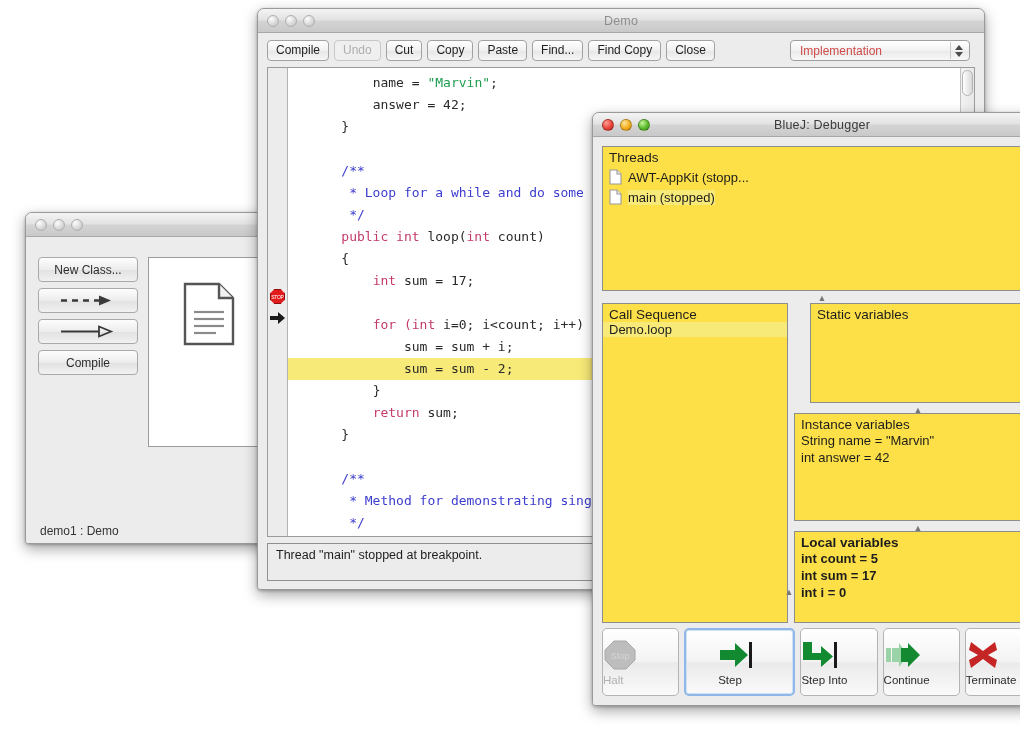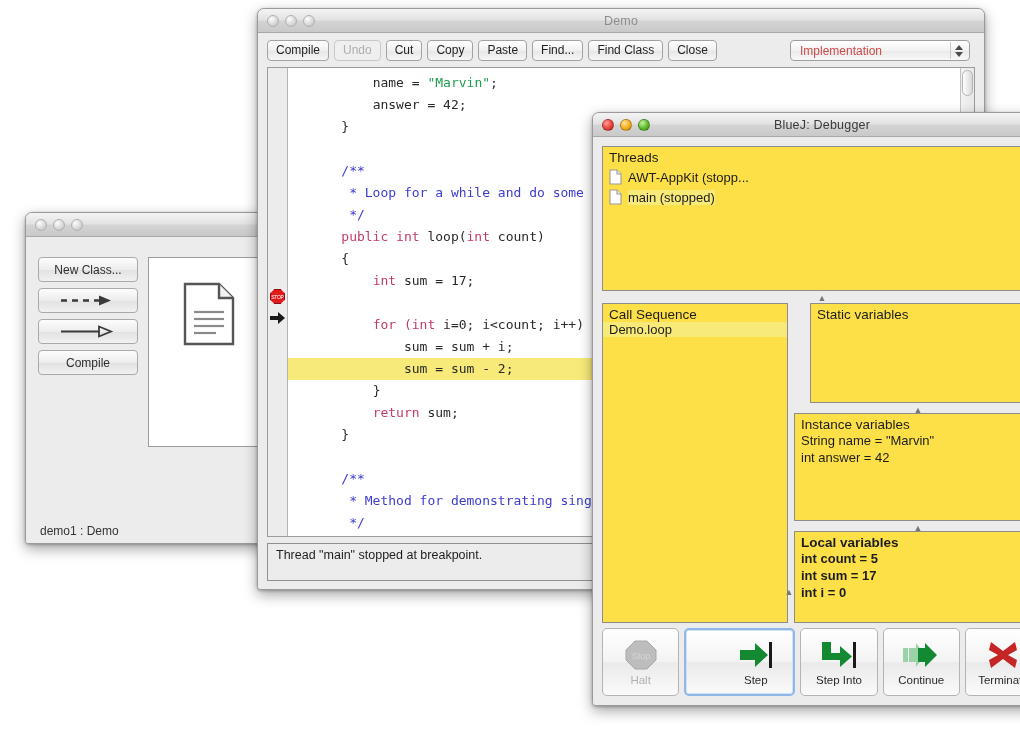--- a/index.html
+++ b/index.html
@@ -181,21 +181,21 @@
   .dbg-local    { position:absolute; left:201px; top:394px; right:9px; bottom:82px;font-weight:bold; }
   .varline { font-size: 13px; color:#1d1d1d; padding: 1px 6px; }
 
   .dbg-buttons {
     position:absolute; left:9px; right:9px; bottom:9px; height:68px;
     display:flex; gap:5px; align-items:stretch;
   }
   .dbg-btn {
     flex:1; border:1px solid #b4b4b4; border-radius:5px;
     background: linear-gradient(to bottom,#ffffff,#f3f3f3 50%,#eaeaea 51%,#fafafa);
-    display:flex; flex-direction:column; align-items:center; justify-content:center; gap:3px;
+    display:flex; flex-direction:column; align-items:flex-start; justify-content:center; gap:3px;
     font-size: 11.5px; color:#2a2a2a;
   }
   .dbg-btn.focused { border:2px solid #8fb8e8; box-shadow: 0 0 0 1px #cfe1f6 inset; padding-left: 32px; }
   .dbg-btn.disabled { color:#b1b1b1; }
   .grow-handle {
     position:absolute; right:2px; bottom:2px; width:13px; height:13px;
     background: repeating-linear-gradient(135deg,#b6b6b6 0 1px, transparent 1px 4px);
     opacity:.75;
   }
 </style>
@@ -275,21 +275,21 @@
     </div>
 
     <div class="body">
       <div class="ed-toolbar">
         <div class="ed-btn">Compile</div>
         <div class="ed-btn disabled">Undo</div>
         <div class="ed-btn">Cut</div>
         <div class="ed-btn">Copy</div>
         <div class="ed-btn">Paste</div>
         <div class="ed-btn">Find...</div>
-        <div class="ed-btn">Find Class</div>
+        <div class="ed-btn">Find Copy</div>
         <div class="ed-btn">Close</div>
 
         <div class="ed-popup">
           <span>Implementation</span>
           <span class="popup-arrows">
             <span class="tri-up"></span>
               <span class="tri-dn"></span>
           </span>
         </div>
       </div>

